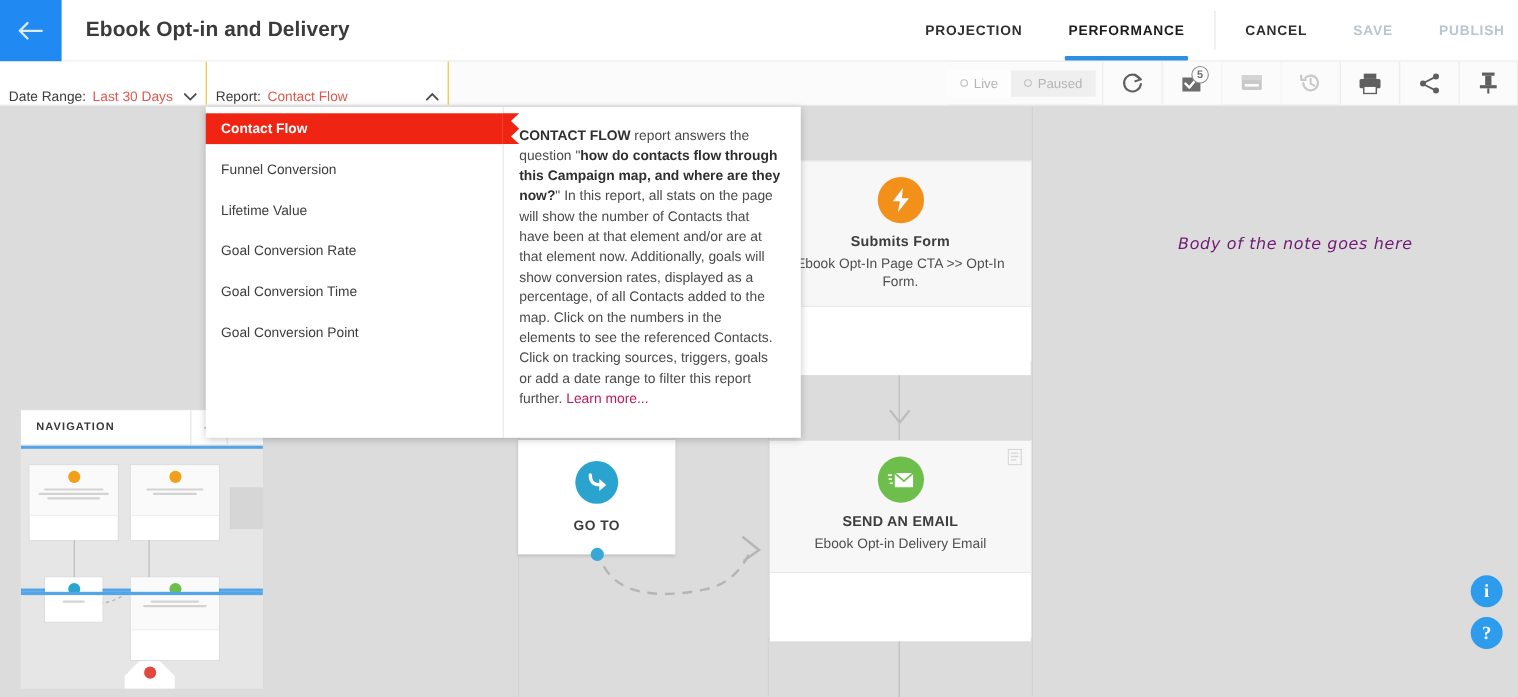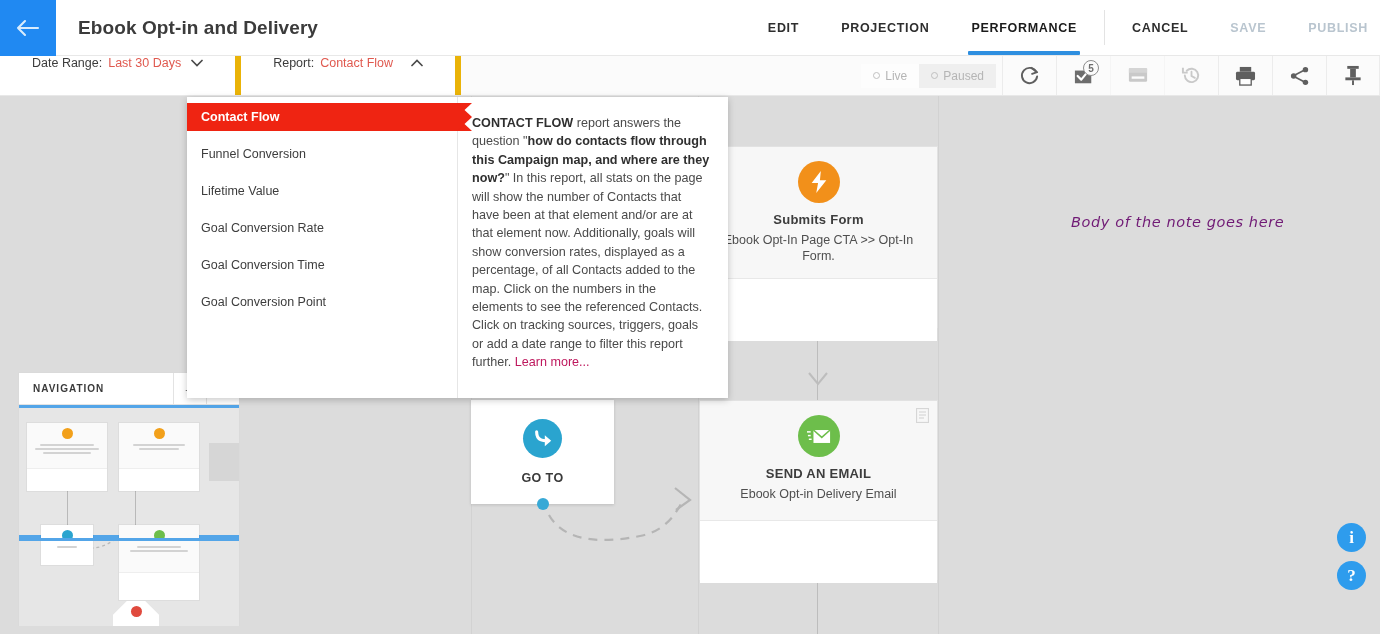--- a/index.html
+++ b/index.html
@@ -54,23 +54,23 @@
   .tab-sep { width: 1px; background: #e3e3e3; margin: 10px 6px; }
   .tab.muted { color: #b9c5cf; font-weight: 700; cursor: default; }
 
   
   .subbar {
     position: absolute; left: 0; top: 56px; width: 1380px; height: 40px;
     background: #fbfbfb; border-bottom: 1px solid #e8e8e8;
     display: flex; align-items: stretch;
   }
   .filter-cell {
-    display: flex; align-items: flex-start; gap: 6px;
-    padding: 0 32px; font-size: 12.5px; color: #3c3c3c;
-    border-right: 6px solid #eab308; background: #ffffff;
+    display: flex; align-items: flex-end; gap: 6px;
+    padding: 0 8px; font-size: 12.5px; color: #3c3c3c;
+    border-right: 1px solid #eab308; background: #ffffff;
     cursor: pointer; white-space: nowrap;
   }
   .filter-cell .val { color: #e0594f; }
   .filter-cell.open { background: #ffffff; }
   .caret { display: inline-block; margin-left: 4px; }
   .subbar-spacer { flex: 1 1 auto; background: #fbfbfb; }
 
   .live-toggle {
     display: flex; align-items: center; margin-right: 6px; align-self: center;
   }
@@ -401,21 +401,20 @@
 
   <div class="header">
     <div class="back-btn">
       <svg width="24" height="18" viewBox="0 0 24 18" aria-hidden="true">
         <path d="M9 2 L2 9 L9 16 M2 9 H22" fill="none" stroke="#d8ecfd" stroke-width="2.1" stroke-linecap="round" stroke-linejoin="round"></path>
       </svg>
     </div>
     <div class="page-title">Ebook Opt-in and Delivery</div>
     <div class="header-spacer"></div>
     <div class="tabs">
-      <div class="tab">EDIT</div>
       <div class="tab">PROJECTION</div>
       <div class="tab active">PERFORMANCE</div>
       <div class="tab-sep"></div>
       <div class="tab">CANCEL</div>
       <div class="tab muted">SAVE</div>
       <div class="tab muted" style="padding-right:12px;">PUBLISH</div>
     </div>
   </div>
 
   <div class="subbar">

